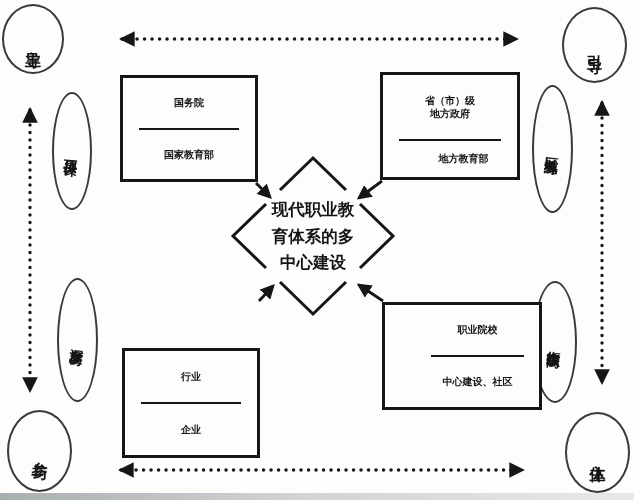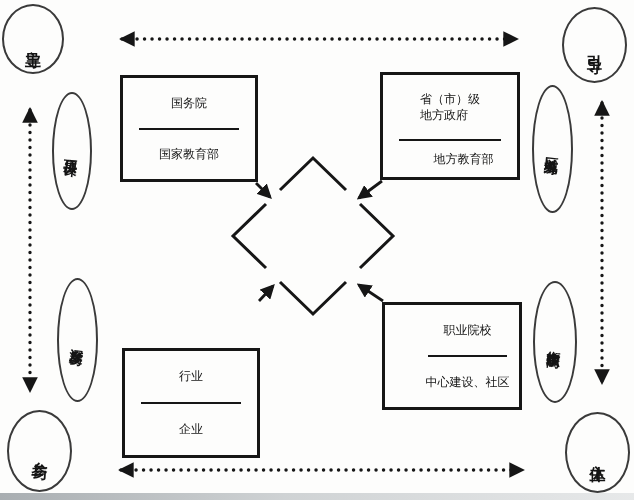--- a/index.html
+++ b/index.html
@@ -20,22 +20,22 @@
     font-weight:700; white-space:nowrap; letter-spacing:2px; line-height:1;
   }
   .corner .vtext { font-size:16px; }
   .side .vtext { font-size:13.5px; transform:rotate(6deg); letter-spacing:1px; }
 
   .node-box {
     position:absolute; border:3px solid #161616; background:#fdfdfc;
     box-sizing:border-box; display:flex; flex-direction:column;
   }
   .box-primary, .box-secondary {
-    display:flex; align-items:center; justify-content:center; 
-    font-weight:400; font-size:12px; white-space:pre-line; line-height:1.35;
+    display:flex; align-items:center; justify-content:center; text-align:center;
+    font-weight:700; font-size:10px; white-space:pre-line; line-height:1.35;
     flex:1;
   }
   .box-divider { border-top:2.5px solid #161616; width:76%; margin:0 auto; }
   .node-box.tall-top .box-primary { flex:1.8;border-radius:18px; }
   .node-box.tall-top .box-secondary { flex:1;margin-left:27px; }
 
   .center-text {
     position:absolute; left:256px; top:196px; width:114px;
     text-align:center; font-weight:700; font-size:16.5px; line-height:1.62;
     white-space:pre-line;
@@ -46,21 +46,21 @@
   .el-bl { left:7px;   top:410px; width:65px; height:82px; }
   .el-br { left:565px; top:412px; width:65px; height:81px; }
   .el-lu { left:52px;  top:92px;  width:40px; height:118px; }
   .el-ll { left:57px;  top:278px; width:41px; height:124px; }
   .el-ru { left:532px; top:85px;  width:41px; height:128px; }
   .el-rl { left:533px; top:281px; width:44px; height:122px; }
 
   .box-tl { left:120px; top:75px;  width:138px; height:107px; }
   .box-tr { left:380px; top:72px;  width:140px; height:108px; }
   .box-bl { left:122px; top:300px; width:138px; height:110px;margin-top:48px; }
-  .box-br { left:382px; top:302px; width:140px; height:108px;padding-left:31px; }
+  .box-br { left:382px; top:302px; width:160px; height:108px;padding-left:31px; }
 
   .scan-edge {
     position:absolute; left:0; bottom:0; width:634px; height:7px;
     background:linear-gradient(to right,#9aa0a4,#c7cbcd 45%,#e3e5e6);
     opacity:.85;
   }
 </style>
 </head>
 <body>
 
@@ -136,15 +136,18 @@
     <div class="box-divider"></div>
     <div class="box-secondary">企业</div>
   </div>
 
   <div class="node-box box-br">
     <div class="box-primary">职业院校</div>
     <div class="box-divider"></div>
     <div class="box-secondary">中心建设、社区</div>
   </div>
 
+  <div class="center-text">现代职业教
+育体系的多
+中心建设</div>
 
   <div class="scan-edge"></div>
 </div>
 
 </body></html>

